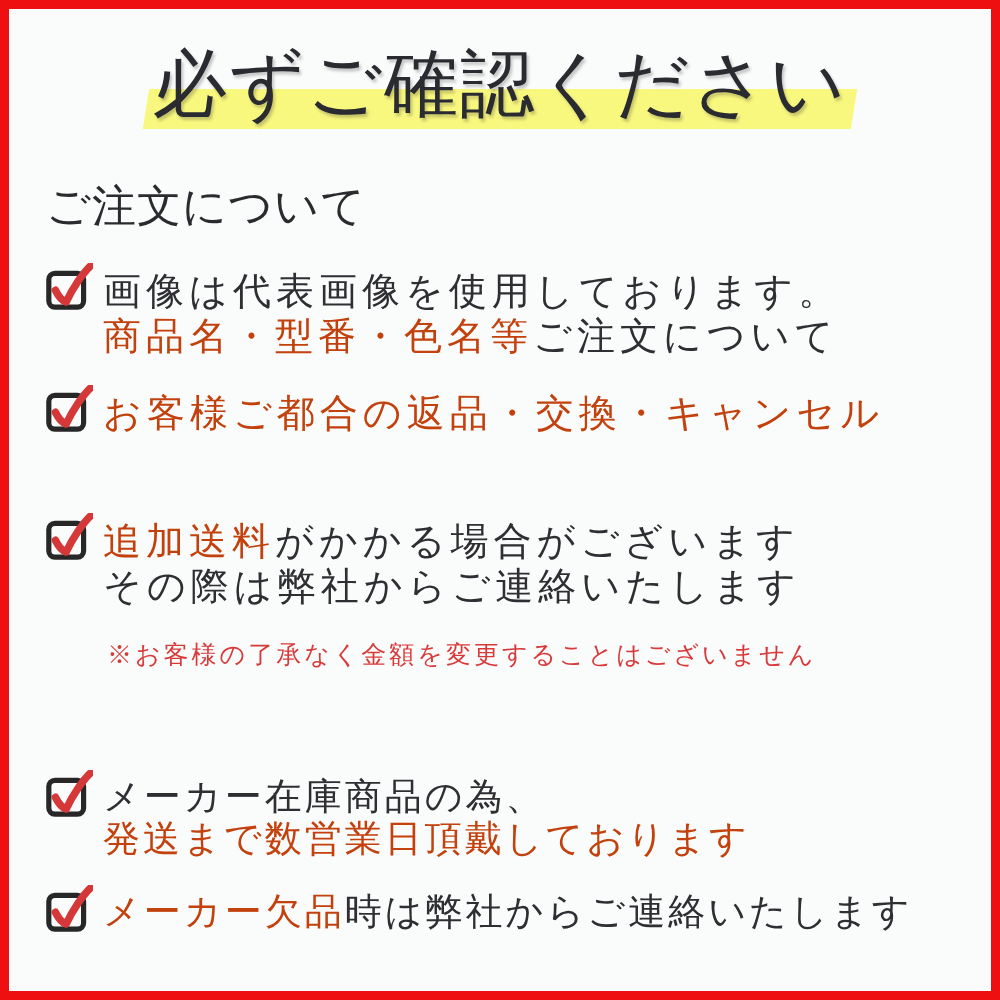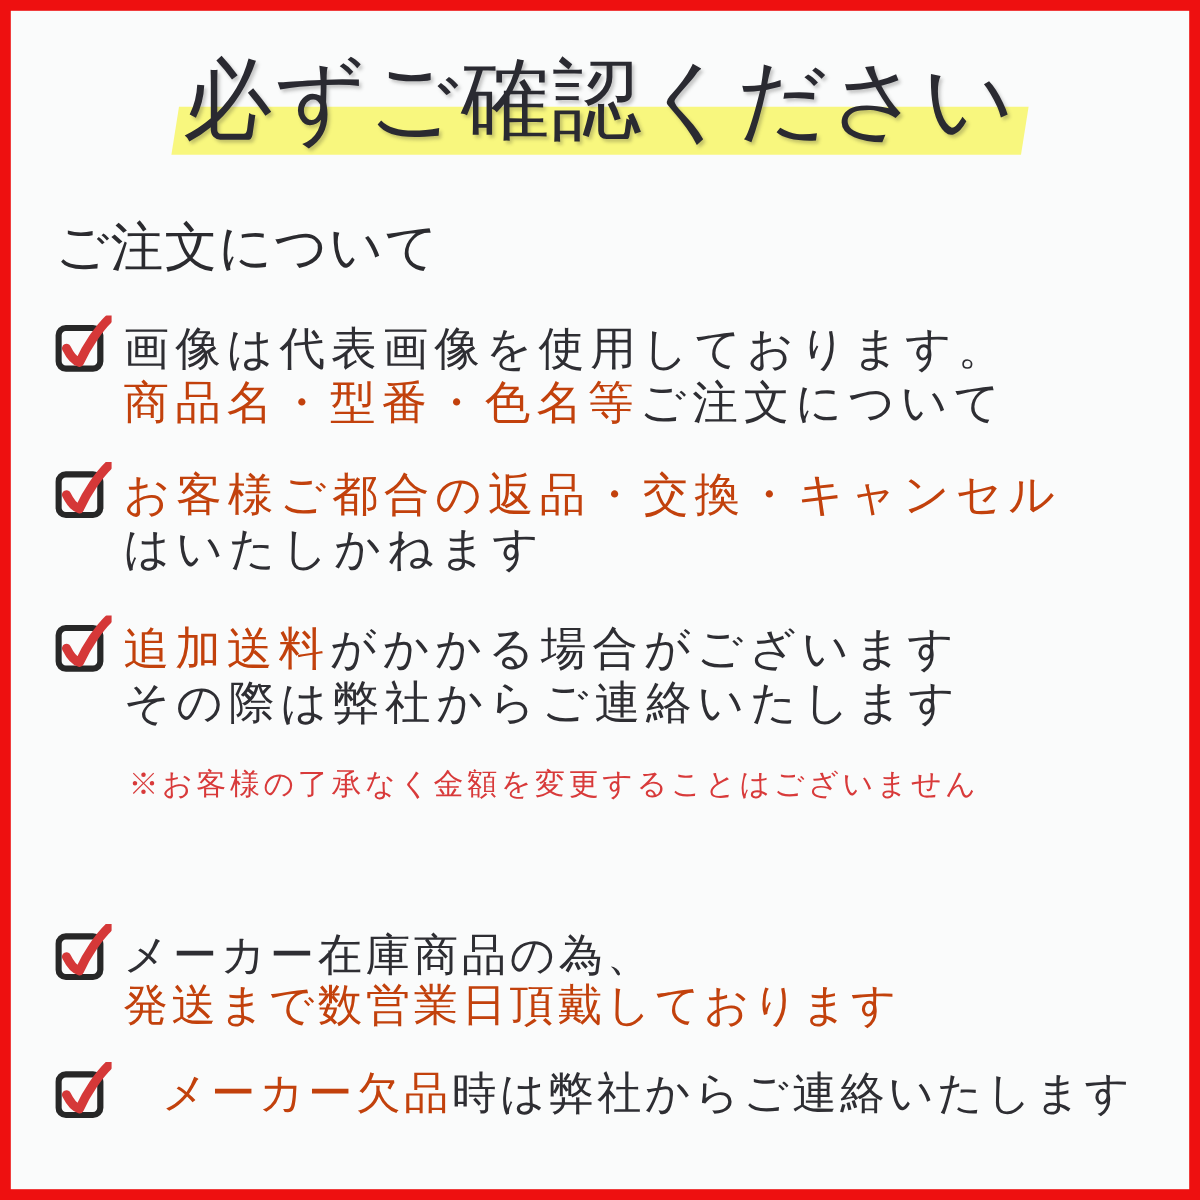--- a/index.html
+++ b/index.html
@@ -51,21 +51,21 @@
   
   .item {
     position:absolute; left:46px;
     display:flex; align-items:flex-start;
     z-index:1;
   }
   .item-1 { top:263px; }
   .item-2 { top:385px;justify-content:space-between; }
   .item-3 { top:513px; }
   .item-4 { top:770px; }
-  .item-5 { top:885px;gap:32px; }
+  .item-5 { top:885px; }
   .check-svg { width:47px; height:47px; flex:0 0 auto; display:block; }
   .item-text {
     margin-left:10px; padding-top:6px;
     font-size:38px; line-height:45px; letter-spacing:5px;
     color:#2e2e33; white-space:nowrap;
   }
   .stock .item-text { line-height:42px; letter-spacing:3px; font-size:37px; }
   .accent { color:#c2410c; }
   .note {
     display:block;
@@ -98,21 +98,20 @@
     </div>
   </div>
 
   <div class="item item-2">
     <svg class="check-svg" viewBox="0 0 50 50" aria-hidden="true">
       <rect x="3" y="11" width="37" height="36" rx="6.5" fill="none" stroke="#272727" stroke-width="5.5"></rect>
       <path d="M10 29 C 13.5 36, 17.5 40.5, 21.5 41.5 C 28 27, 39 11, 48 2.5" fill="none" stroke="#d53838" stroke-width="8" stroke-linecap="round" stroke-linejoin="round"></path>
     </svg>
     <div class="item-text">
       <span class="accent">お客様ご都合の返品・交換・キャンセル</span><br>
-      <span>はいたしかねます</span>
     </div>
   </div>
 
   <div class="item item-3">
     <svg class="check-svg" viewBox="0 0 50 50" aria-hidden="true">
       <rect x="3" y="11" width="37" height="36" rx="6.5" fill="none" stroke="#272727" stroke-width="5.5"></rect>
       <path d="M10 29 C 13.5 36, 17.5 40.5, 21.5 41.5 C 28 27, 39 11, 48 2.5" fill="none" stroke="#d53838" stroke-width="8" stroke-linecap="round" stroke-linejoin="round"></path>
     </svg>
     <div class="item-text">
       <span class="accent">追加送料</span><span>がかかる場合がございます</span><br>

